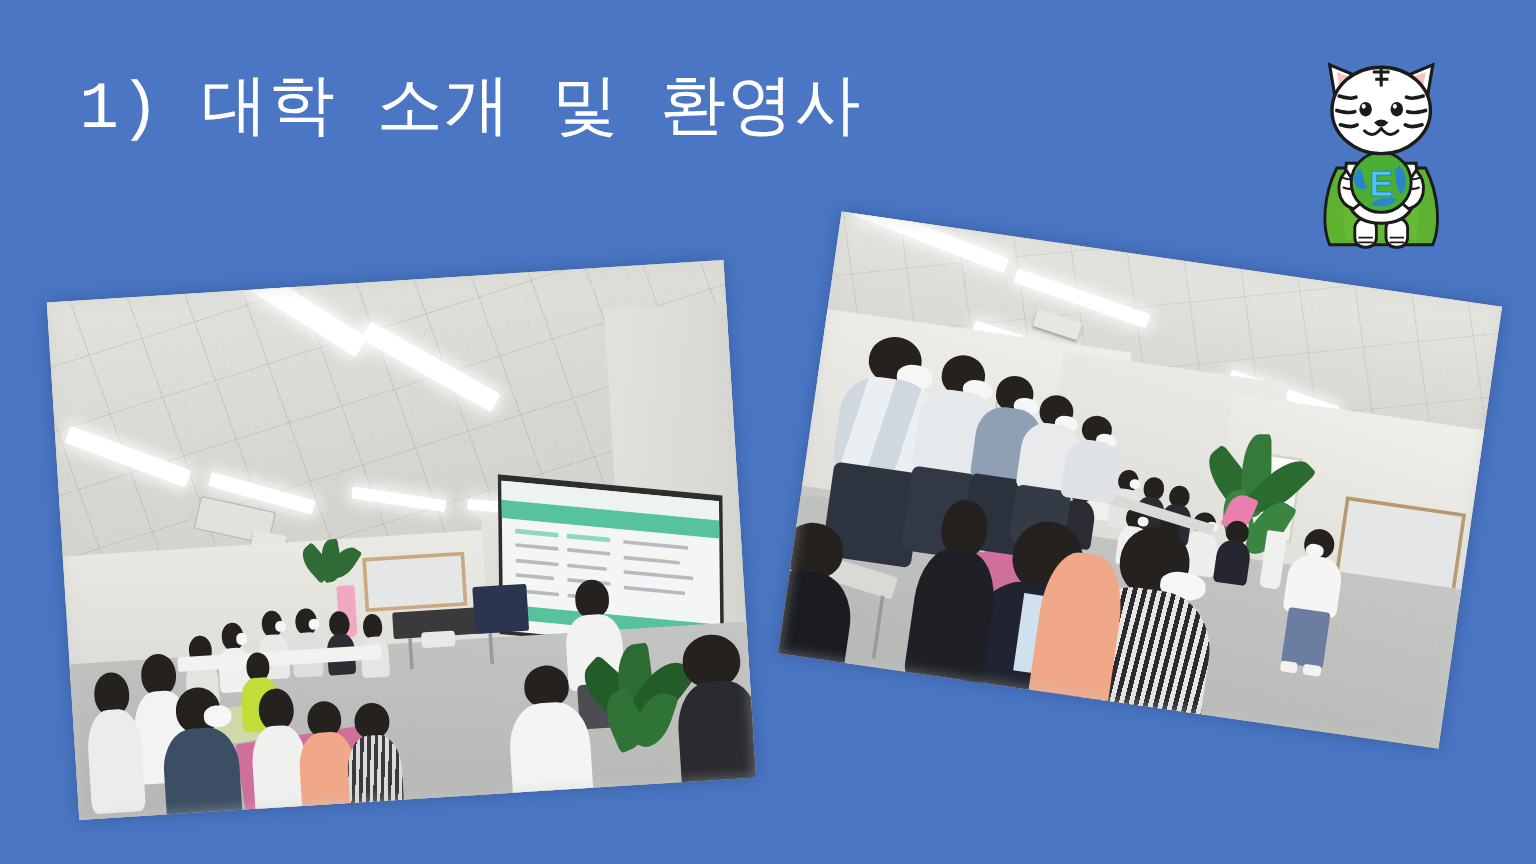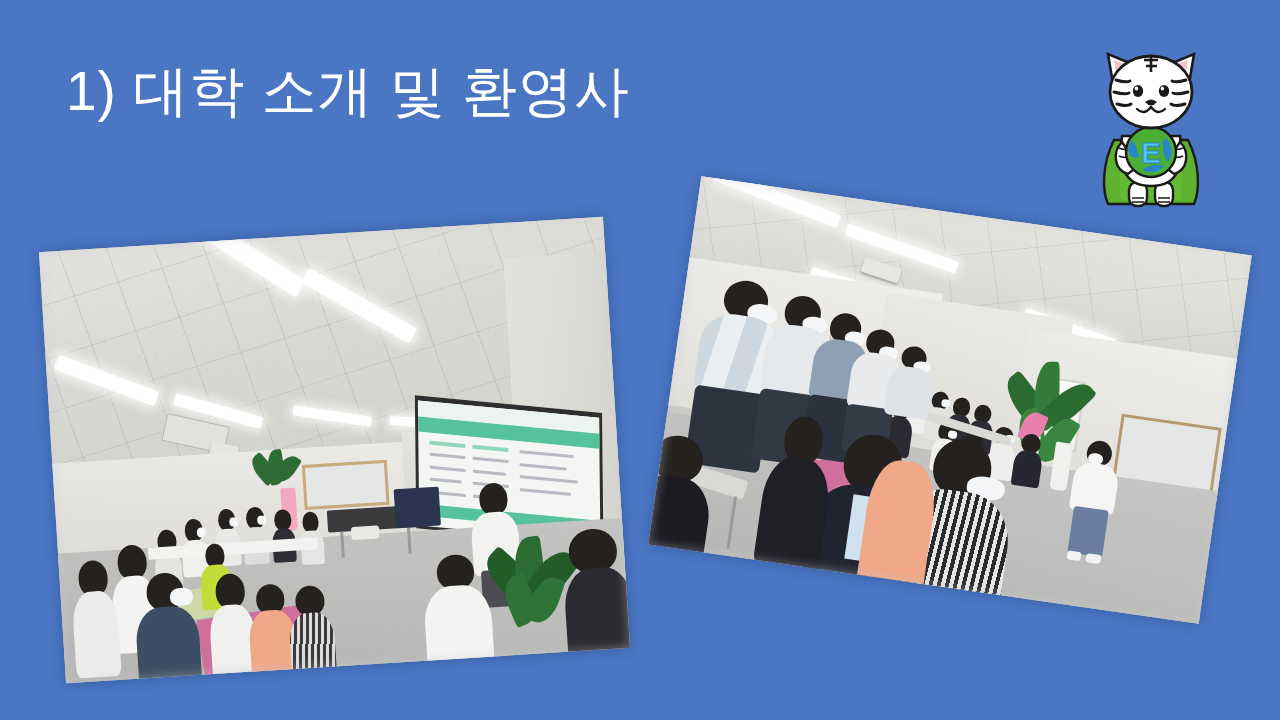--- a/index.html
+++ b/index.html
@@ -92,21 +92,21 @@
         box-shadow:0 2px 2px rgba(0,0,0,.25);}
   .ac{position:absolute;background:#e2e2dd;border:1px solid #b9b9b3;border-radius:2px;}
   .blur-edge{position:absolute;inset:-2px;pointer-events:none;
     box-shadow:inset 0 0 10px 4px rgba(200,205,210,.35);}
 </style>
 </head>
 <body>
 
 <div id="slide" style="background: rgb(74, 118, 196);">
 
-  <div id="slide-title" style="color: rgb(255, 255, 255);">1) 대학 소개 및 환영사</div>
+  <div id="slide-title" style="color: rgb(255, 255, 255); font-family: Liberation Mono, monospace;">1) 대학 소개 및 환영사</div>
 
   <div id="mascot">
     <svg viewBox="0 0 118 170" xmlns="http://www.w3.org/2000/svg" aria-hidden="true">
 
       <path d="M22 96 C10 120 10 146 16 160 L102 160 C108 146 108 120 96 96 Z" fill="#5fb130" stroke="#1b1b1b" stroke-width="2.4"></path>
       <path d="M34 99 C26 120 26 142 30 156 L88 156 C92 142 92 120 84 99 Z" fill="#6cbf3b" stroke="none" opacity=".55"></path>
 
       <rect x="37" y="138" width="18" height="24" rx="8" fill="#fff" stroke="#1b1b1b" stroke-width="2.4"></rect>
       <rect x="63" y="138" width="18" height="24" rx="8" fill="#fff" stroke="#1b1b1b" stroke-width="2.4"></rect>
       <path d="M40 154h12M40 158h12" stroke="#1b1b1b" stroke-width="1.6"></path>

